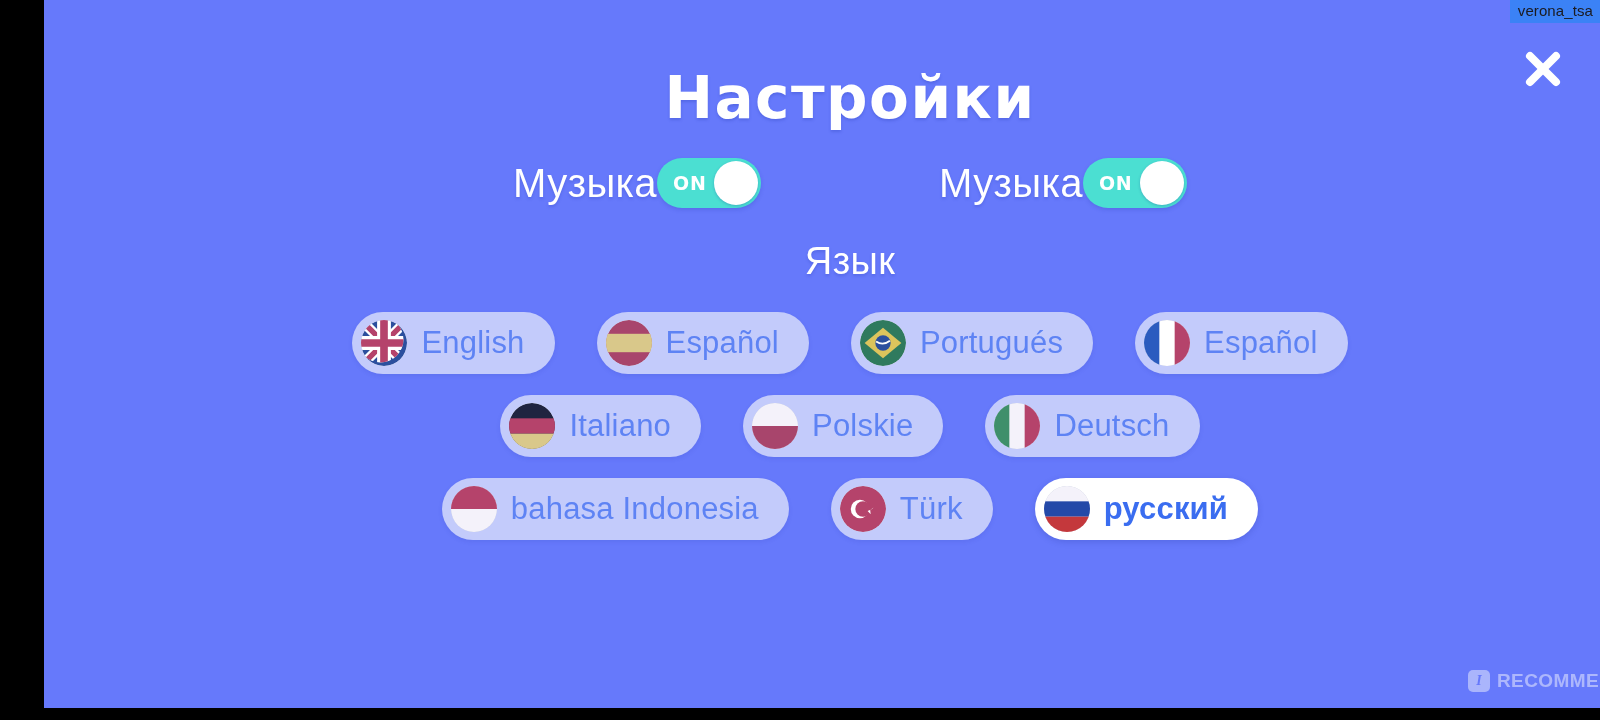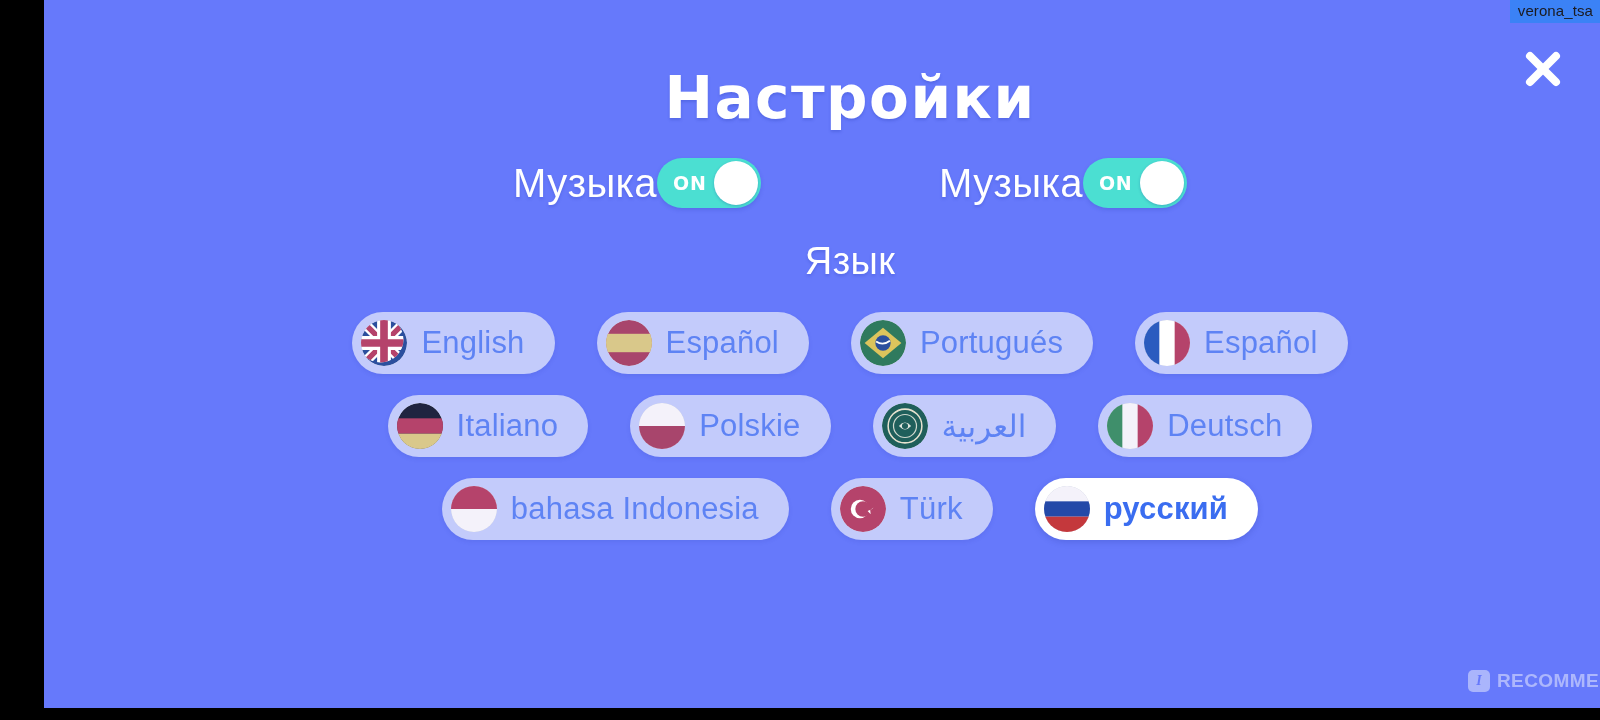--- a/index.html
+++ b/index.html
@@ -312,32 +312,20 @@
               <svg viewBox="0 0 60 60">
                 <circle cx="30" cy="30" r="30" fill="#f4f2fa"></circle>
     <path d="M0 30 h60 v30 h-60z" fill="#a8456c"></path>
               </svg>
             </span>
             <span class="lang-name">Polskie</span>
           </div>
           <div class="lang-btn">
             <span class="flag">
               <svg viewBox="0 0 60 60">
-                <circle cx="30" cy="30" r="30" fill="#1f5f5b"></circle>
-    <circle cx="30" cy="30" r="22" fill="none" stroke="#e6e2cf" stroke-width="2"></circle>
-    <circle cx="30" cy="30" r="15" fill="none" stroke="#cfd8cd" stroke-width="1.6"></circle>
-    <path d="M22 30 q8 -9 16 0 q-8 9 -16 0z" fill="#dfe6dd"></path>
-    <circle cx="30" cy="30" r="4" fill="#1f5f5b"></circle>
-              </svg>
-            </span>
-            <span class="lang-name rtl">العربية</span>
-          </div>
-          <div class="lang-btn">
-            <span class="flag">
-              <svg viewBox="0 0 60 60">
                 <circle cx="30" cy="30" r="30" fill="#f4f2fa"></circle>
     <rect width="20" height="60" fill="#3f8f6b"></rect>
                 <rect x="40" width="20" height="60" fill="#b5436b"></rect>
               </svg>
             </span>
             <span class="lang-name">Deutsch</span>
           </div>
         </div>
         <div class="lang-row">
           <div class="lang-btn">

